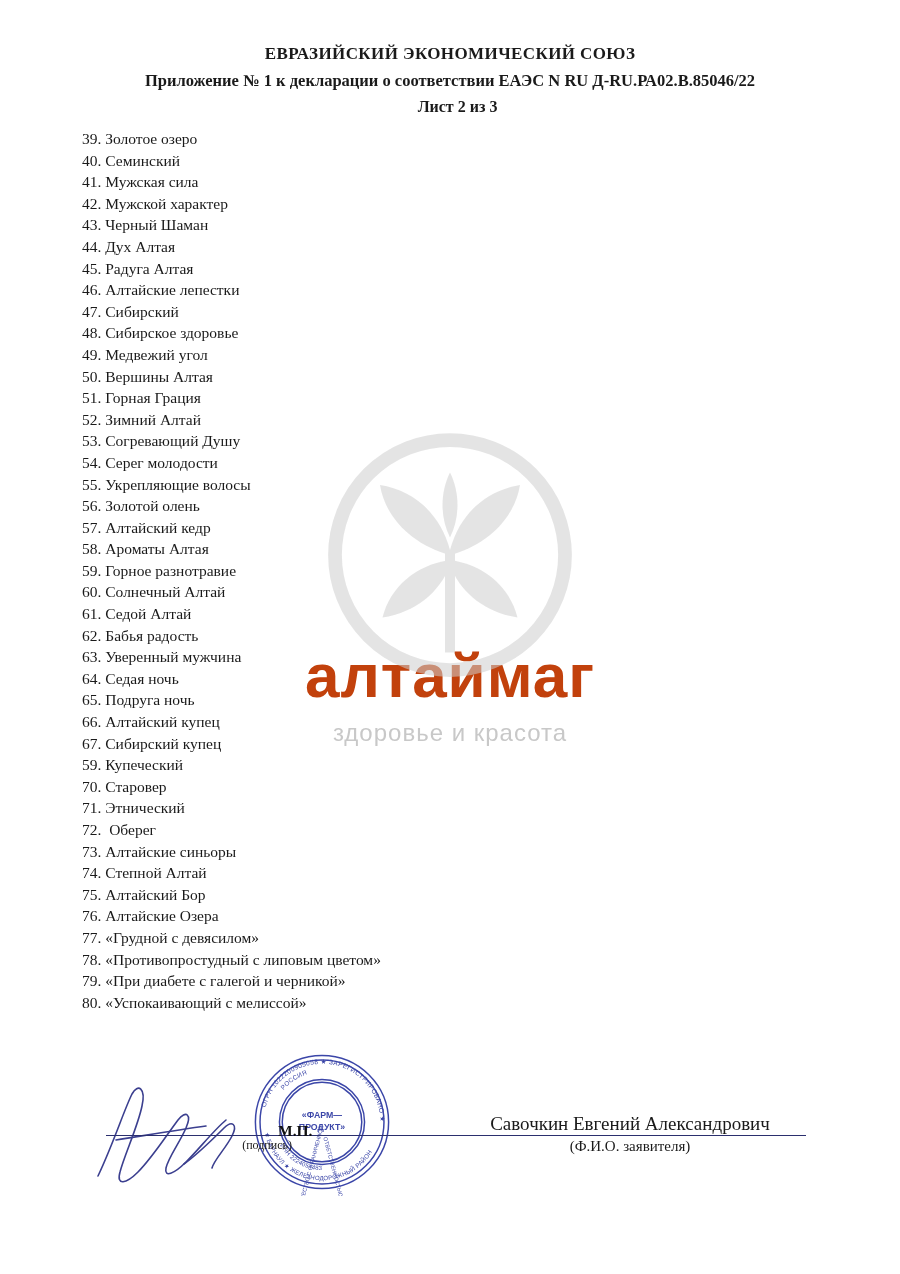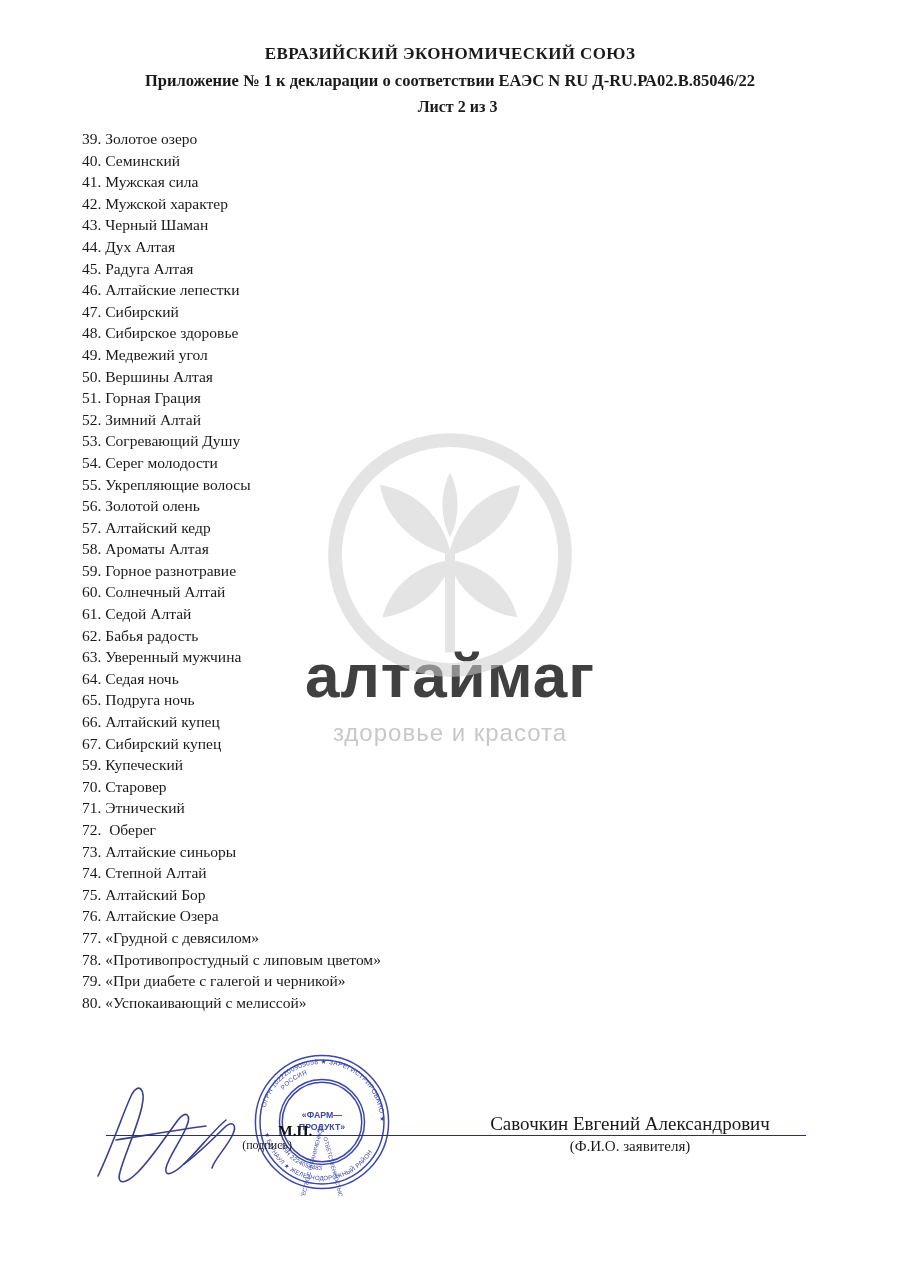--- a/index.html
+++ b/index.html
@@ -33,21 +33,21 @@
   }
   .wm-logo {
     width: 250px;
     height: 250px;
     opacity: 0.55;
   }
   .wm-title {
     font-family: "Liberation Sans", sans-serif;
     font-size: 62px;
     font-weight: bold;
-    color: #404040;
+    color: #c2410c;
     letter-spacing: 1px;
     margin-top: -40px;
   }
   .wm-sub {
     font-family: "Liberation Sans", sans-serif;
     font-size: 24px;
     color: #c8c8c8;
     letter-spacing: 1px;
     margin-top: 8px;
   }

